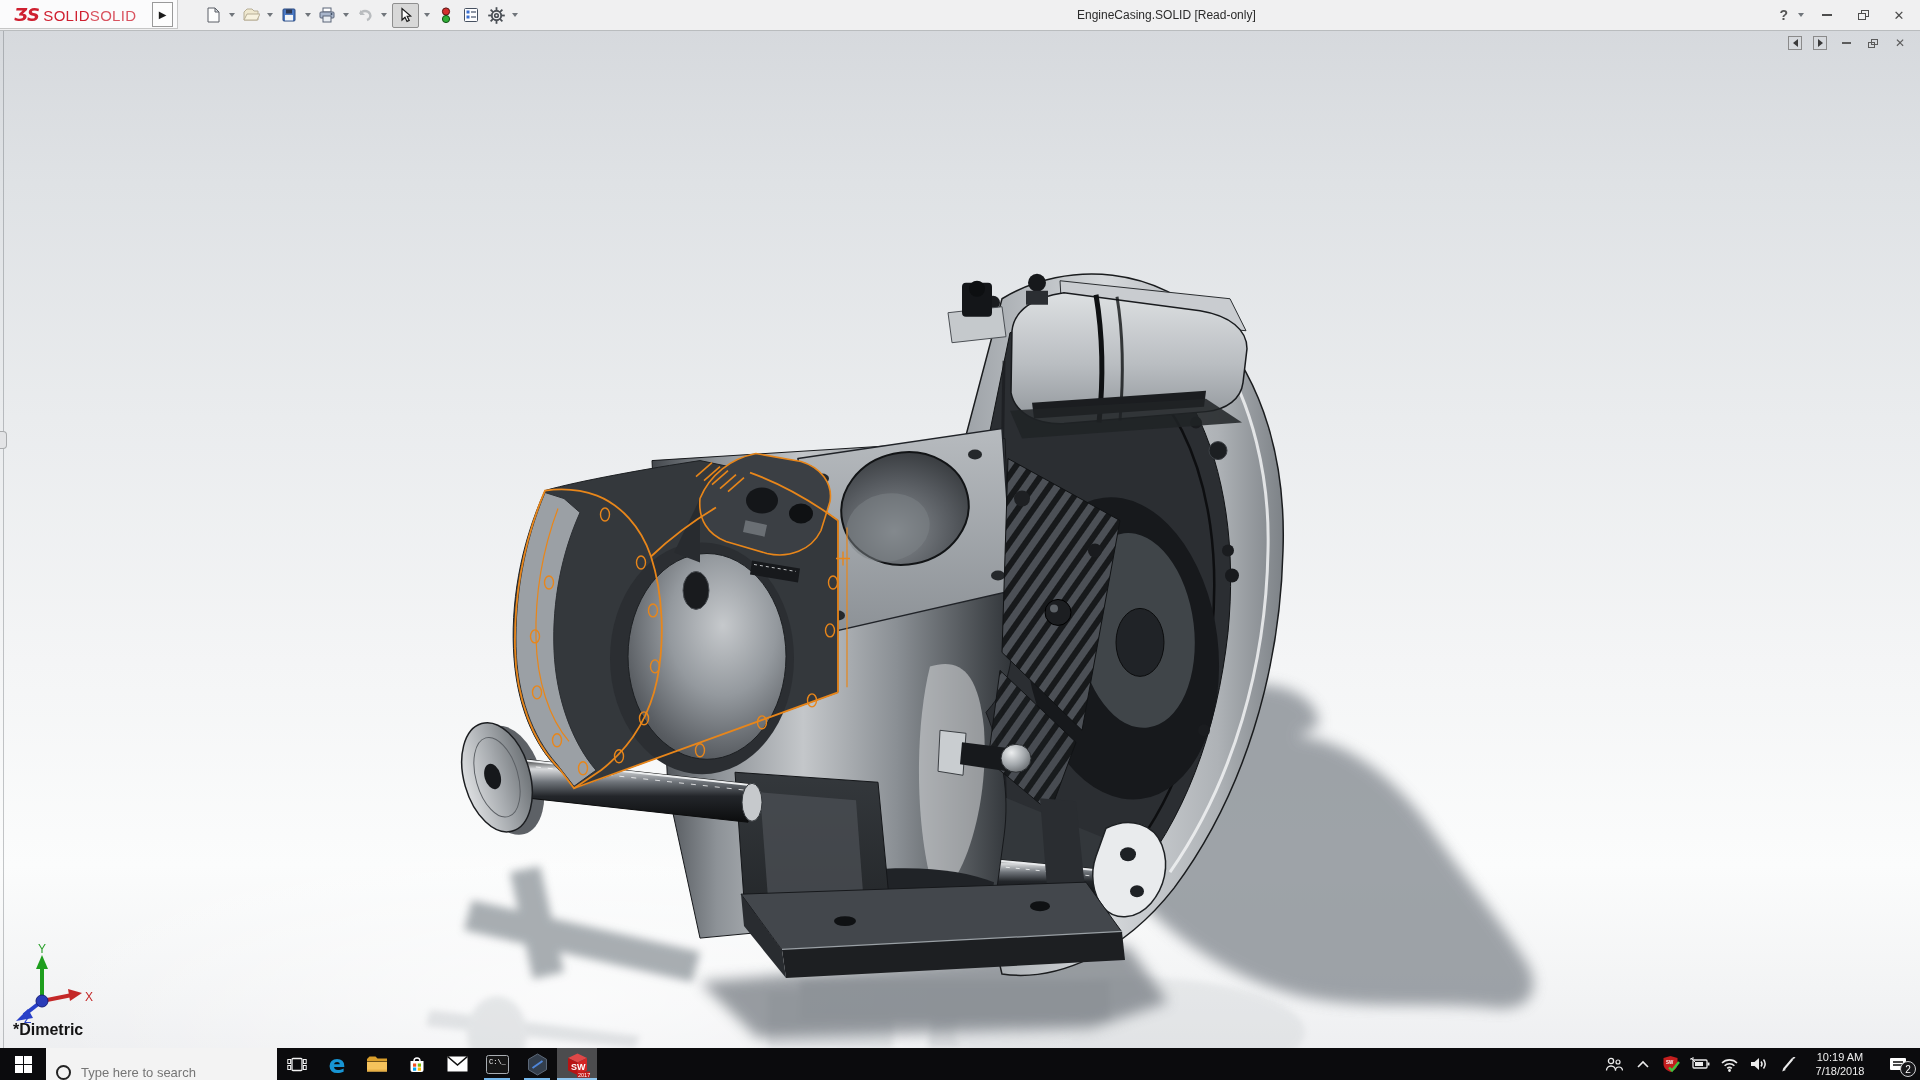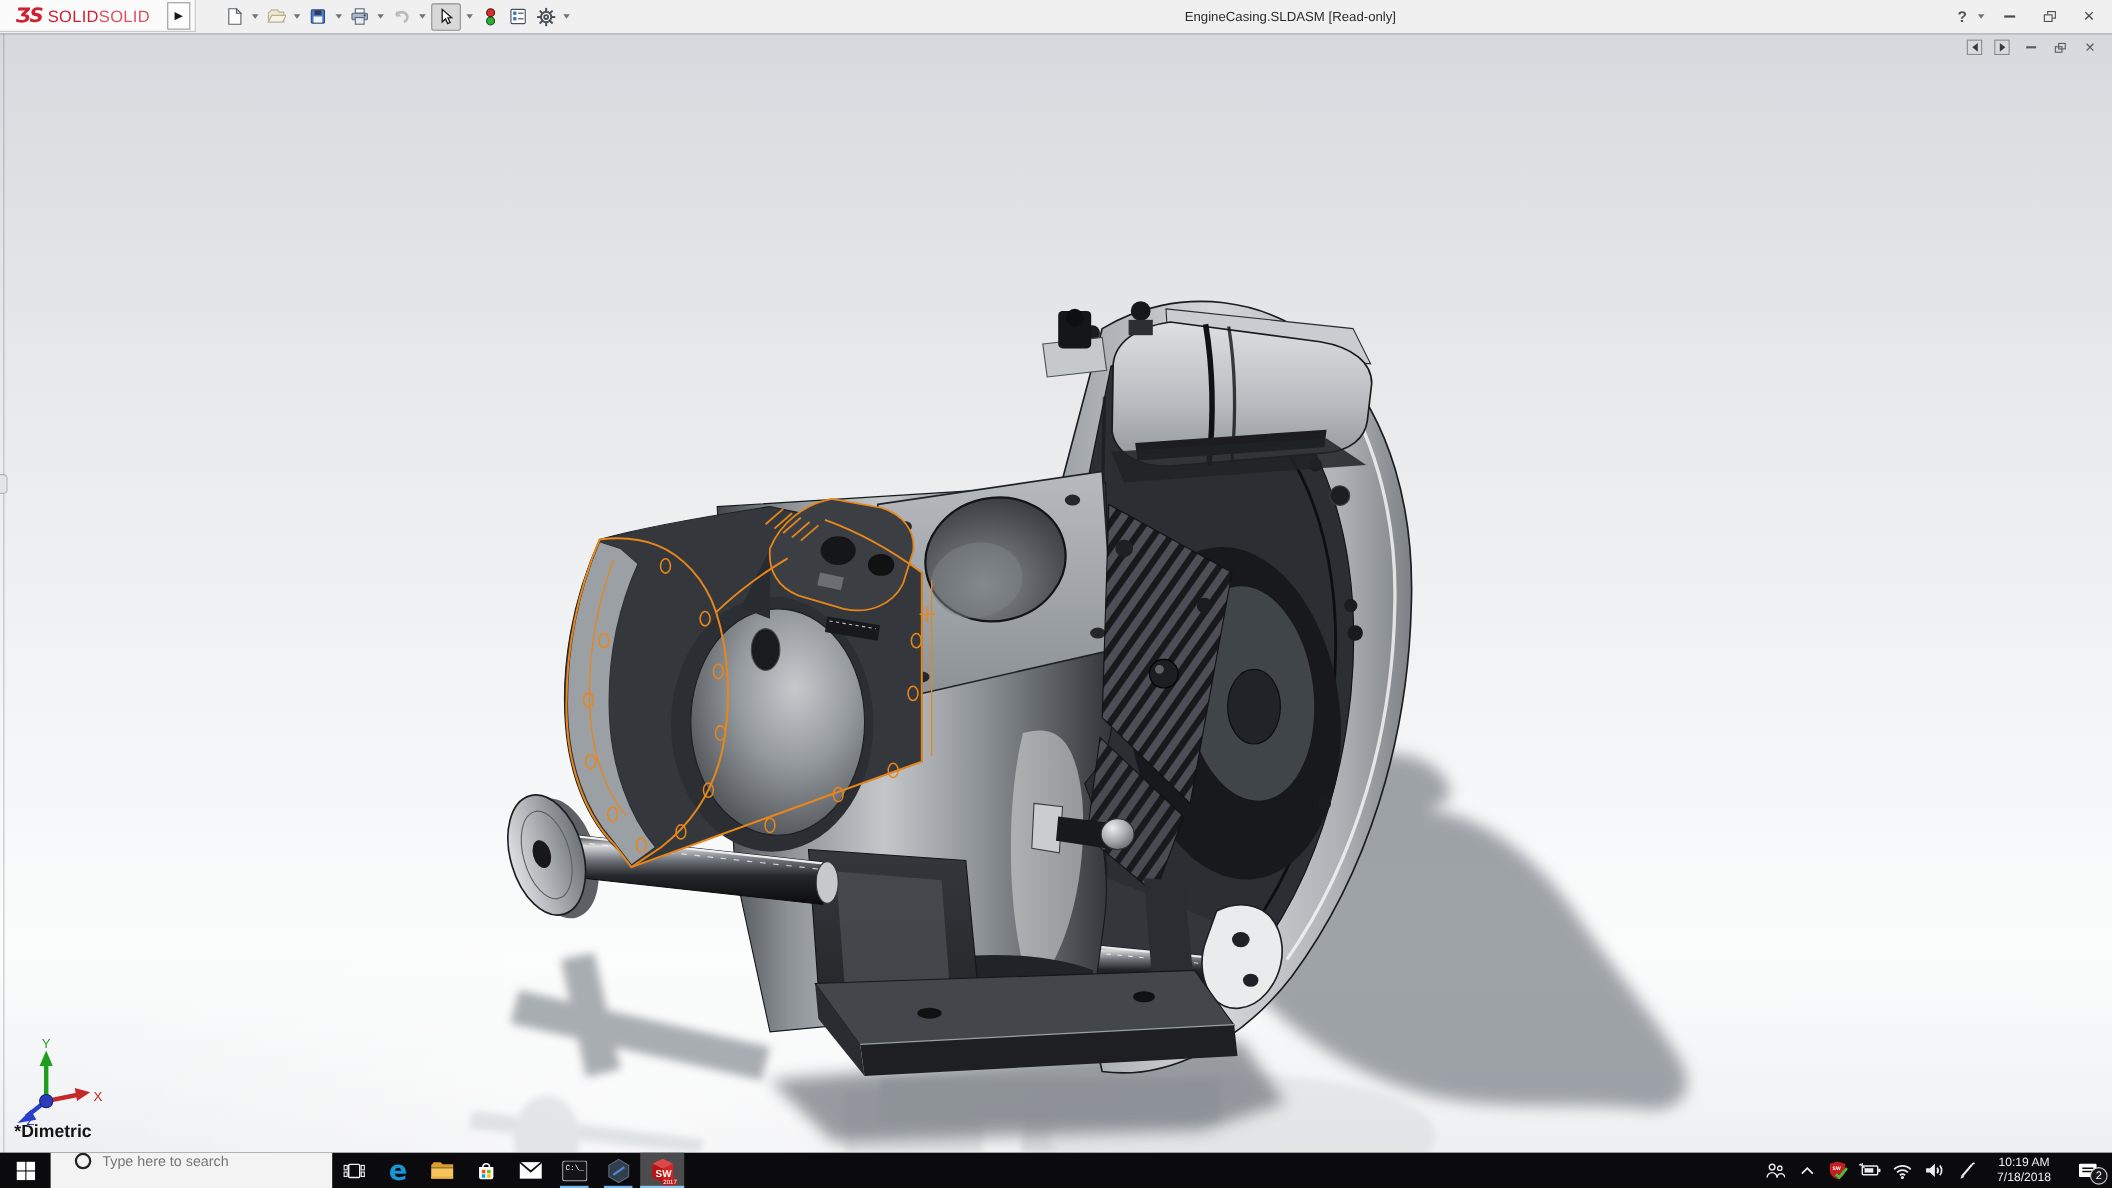--- a/index.html
+++ b/index.html
@@ -56,21 +56,21 @@
   .doc-close { font-size:12px; color:#5c5c5c; }
 
   #triad { position:absolute; left:6px; top:908px; }
   #orientation-label { position:absolute; left:13px; top:990px; font-size:16px; font-weight:700; color:#141414; }
 
   
   #taskbar { position:absolute; left:0; top:1048px; width:1920px; height:32px; background:#0b0b0d;
              display:flex; align-items:stretch; }
   .tb-btn { width:40px; display:flex; align-items:center; justify-content:center; position:relative; }
   #start-btn { width:46px; }
-  #search-box { width:256px; background:#f3f3f3; display:flex; align-items:flex-start; gap:10px; padding:0 22px; }
+  #search-box { width:231px; background:#f3f3f3; display:flex; align-items:flex-end; gap:10px; padding:0 10px; }
   #search-box .ring { width:15px; height:15px; border:2px solid #222; border-radius:50%; flex:none; }
   #search-input { flex:1; border:none; outline:none; background:transparent; font-size:13px; color:#454545; font-family:"Liberation Sans",sans-serif; }
   .underline { position:absolute; bottom:0; left:7px; right:7px; height:2px; background:#76b9ed; }
   #sw-btn { background:#4c4c4e; }
   #sw-btn .underline { left:0; right:0; background:#8fc6ef; }
   #edge-letter { font-family:"DejaVu Sans",sans-serif; font-size:25px; font-weight:700; color:#1795d4; line-height:1; }
   #tray { margin-left:auto; display:flex; align-items:stretch; }
   .tray-btn { width:29px; display:flex; align-items:center; justify-content:center; position:relative; }
   #clock { width:76px; display:flex; flex-direction:column; align-items:center; justify-content:center;
            color:#efefef; font-size:11px; line-height:1.3; }
@@ -161,21 +161,21 @@
             <rect x="8.6" y="1.2" width="1.8" height="16.6" fill="#4a4f55" stroke="none" transform="rotate(135 9.5 9.5)"></rect>
           </g>
           <circle cx="9.5" cy="9.5" r="4.6" fill="#f0f0f1" stroke="#4a4f55"></circle>
           <circle cx="9.5" cy="9.5" r="1.8" fill="#f0f0f1"></circle>
         </g>
       </svg>
     </div>
       <span class="caret"></span>
   </div>
 
-  <div id="window-title">EngineCasing.SLDASM [Read-only]</div>
+  <div id="window-title">EngineCasing.SOLID [Read-only]</div>
 
   <div id="titlebar-controls">
     <span id="help-btn">?</span>
     <span class="caret"></span>
     <div class="win-btn">
         <span class="min-bar"></span>
       </div>
     <div class="win-btn">
         <span class="restore-shape">
           <span class="b1"></span>

